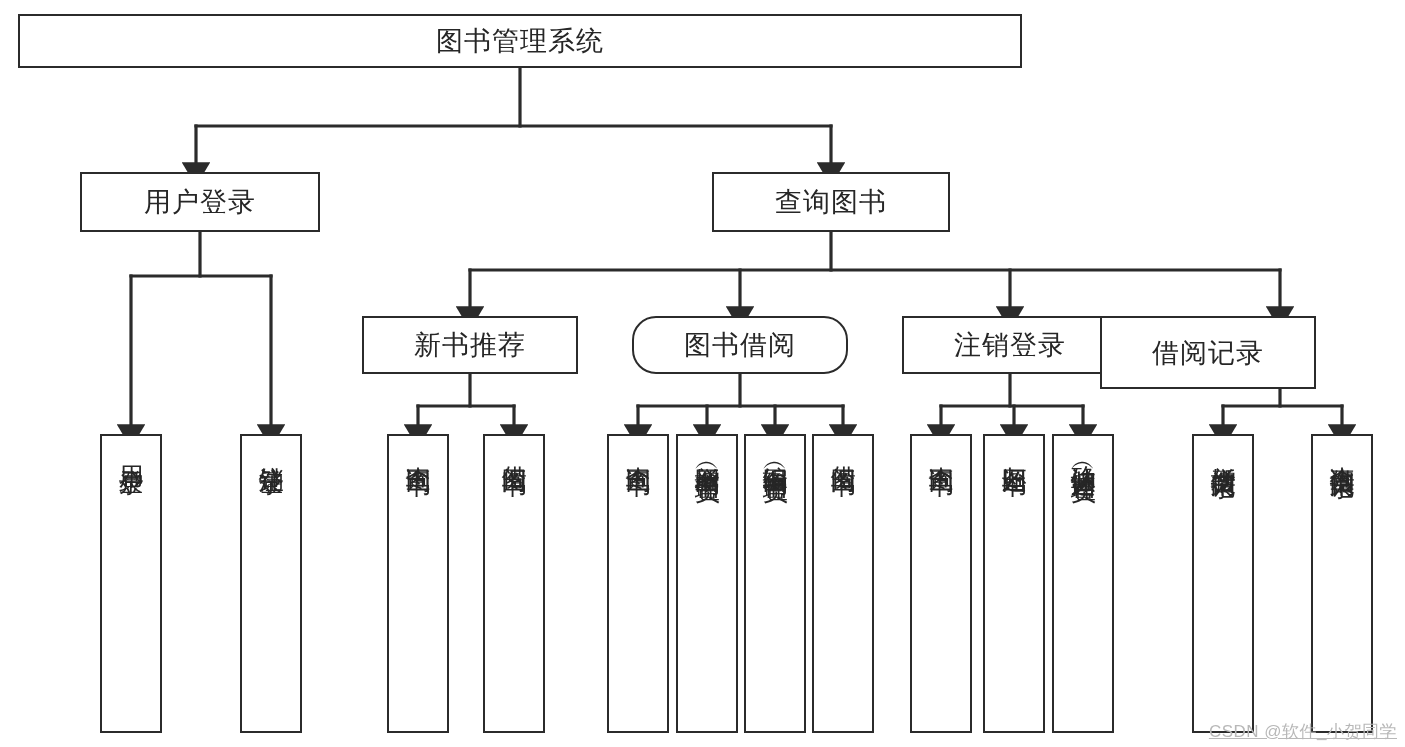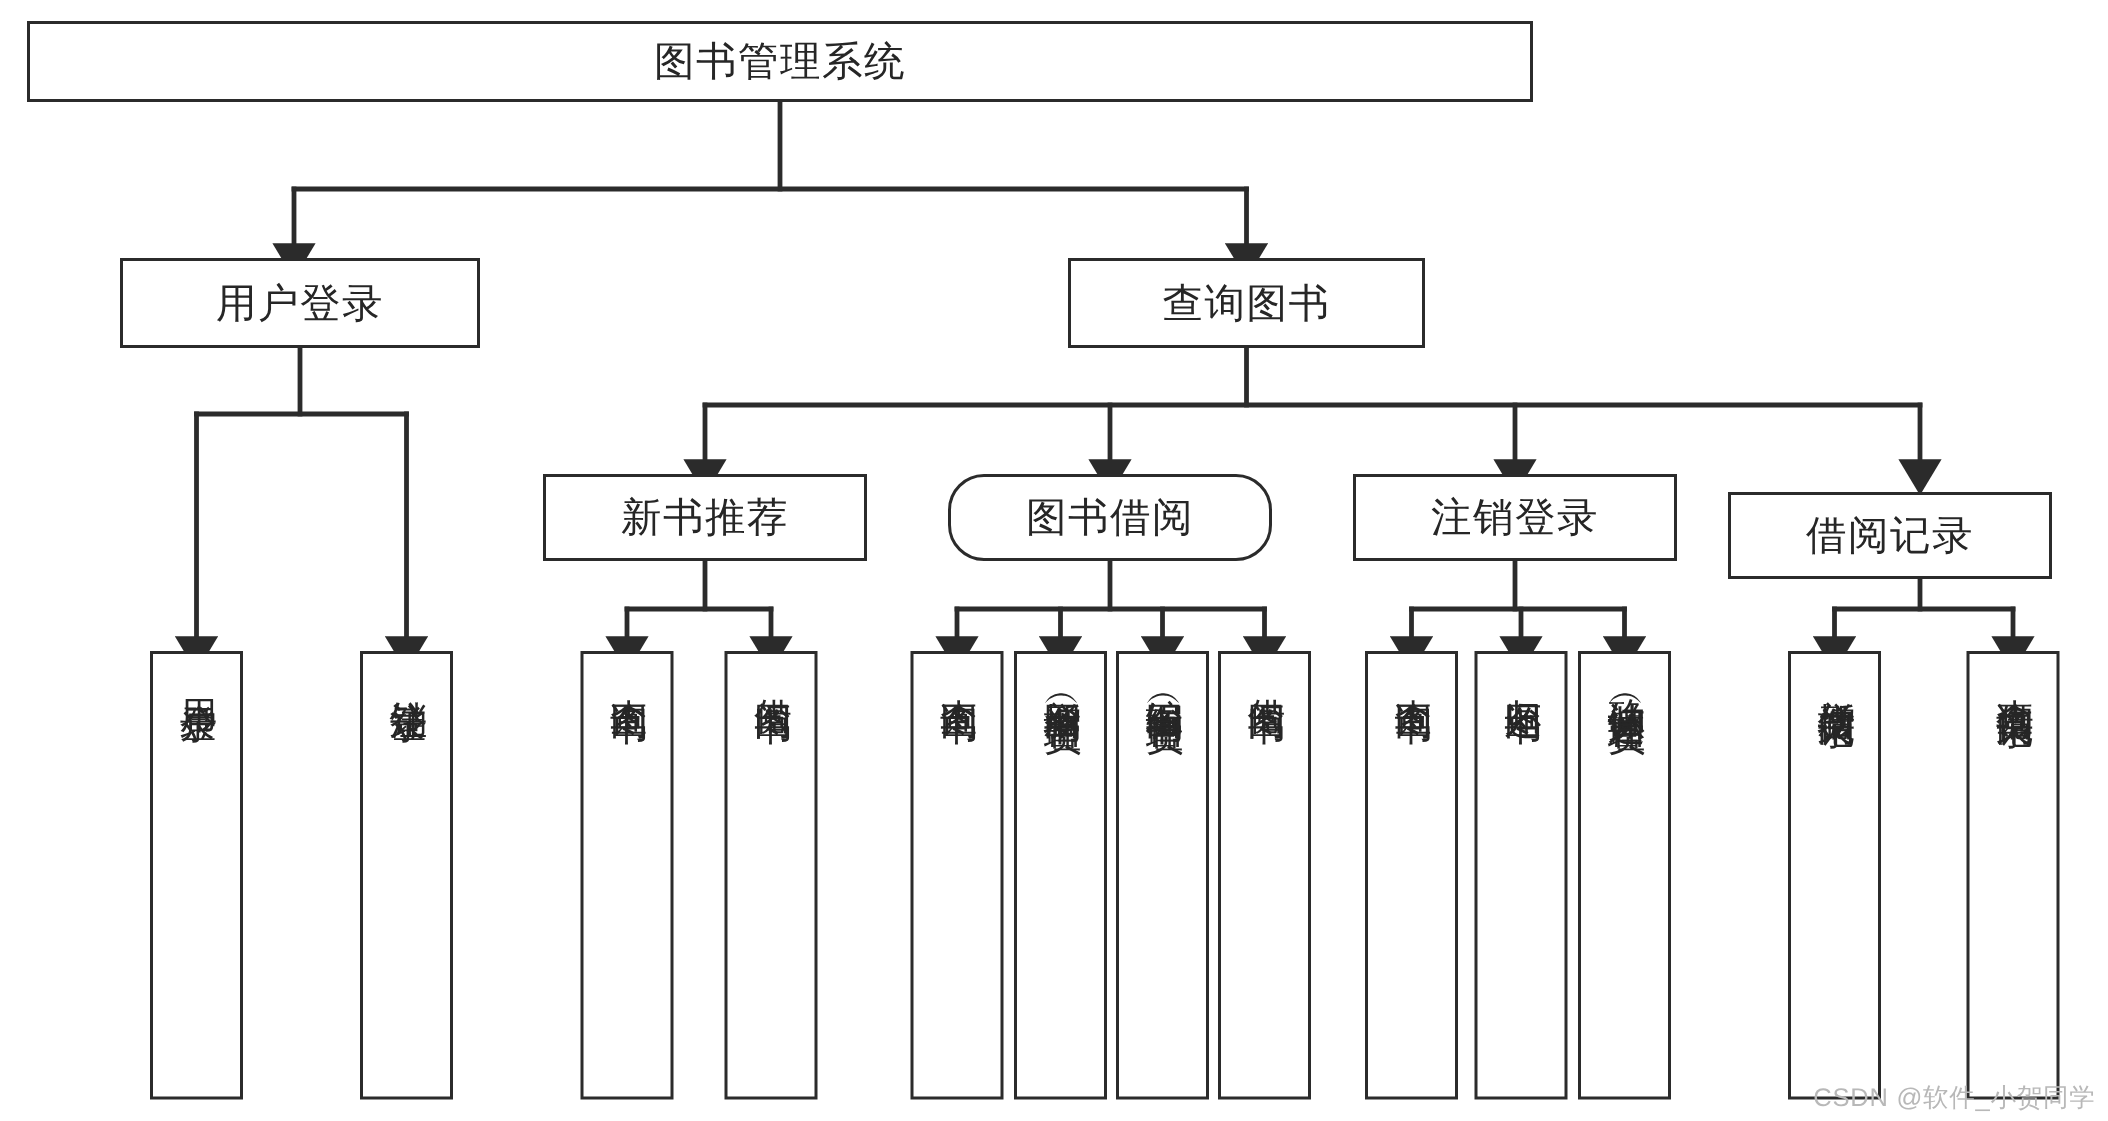--- a/index.html
+++ b/index.html
@@ -54,20 +54,21 @@
     color: #262626;
   }
   .watermark {
     position: absolute;
     right: 8px;
     bottom: 4px;
     font-size: 17px;
     color: #b8b8b8;
     letter-spacing: 0.5px;
     white-space: nowrap;
+    text-decoration: underline;
   }
 </style>
 </head>
 <body>
 
 <div id="canvas">
 
   <svg class="edges" viewBox="0 0 1405 747" xmlns="http://www.w3.org/2000/svg">
     <defs>
       <marker id="arrow" markerWidth="9" markerHeight="9" refX="1.2" refY="4.5" orient="auto" markerUnits="strokeWidth">
@@ -131,21 +132,21 @@
 
   <div class="node horiz" style="left:362px; top:316px; width:216px; height:58px;">
     <span>新书推荐</span>
   </div>
   <div class="node horiz" style="left:632px; top:316px; width:216px; height:58px;border-radius:24px;">
     <span>图书借阅</span>
   </div>
   <div class="node horiz" style="left:902px; top:316px; width:216px; height:58px;">
     <span>注销登录</span>
   </div>
-  <div class="node horiz" style="left:1152px; top:316px; width:216px; height:58px;margin-top:12px;">
+  <div class="node horiz" style="left:1100px; top:316px; width:216px; height:73px;">
     <span>借阅记录</span>
   </div>
 
   <div class="node vert" style="left:100px; top:434px; width:62px; height:299px;">
     <span class="vtext">用户登录</span>
   </div>
   <div class="node vert" style="left:240px; top:434px; width:62px; height:299px;">
     <span class="vtext">注销登录</span>
   </div>
   <div class="node vert" style="left:387px; top:434px; width:62px; height:299px;">

